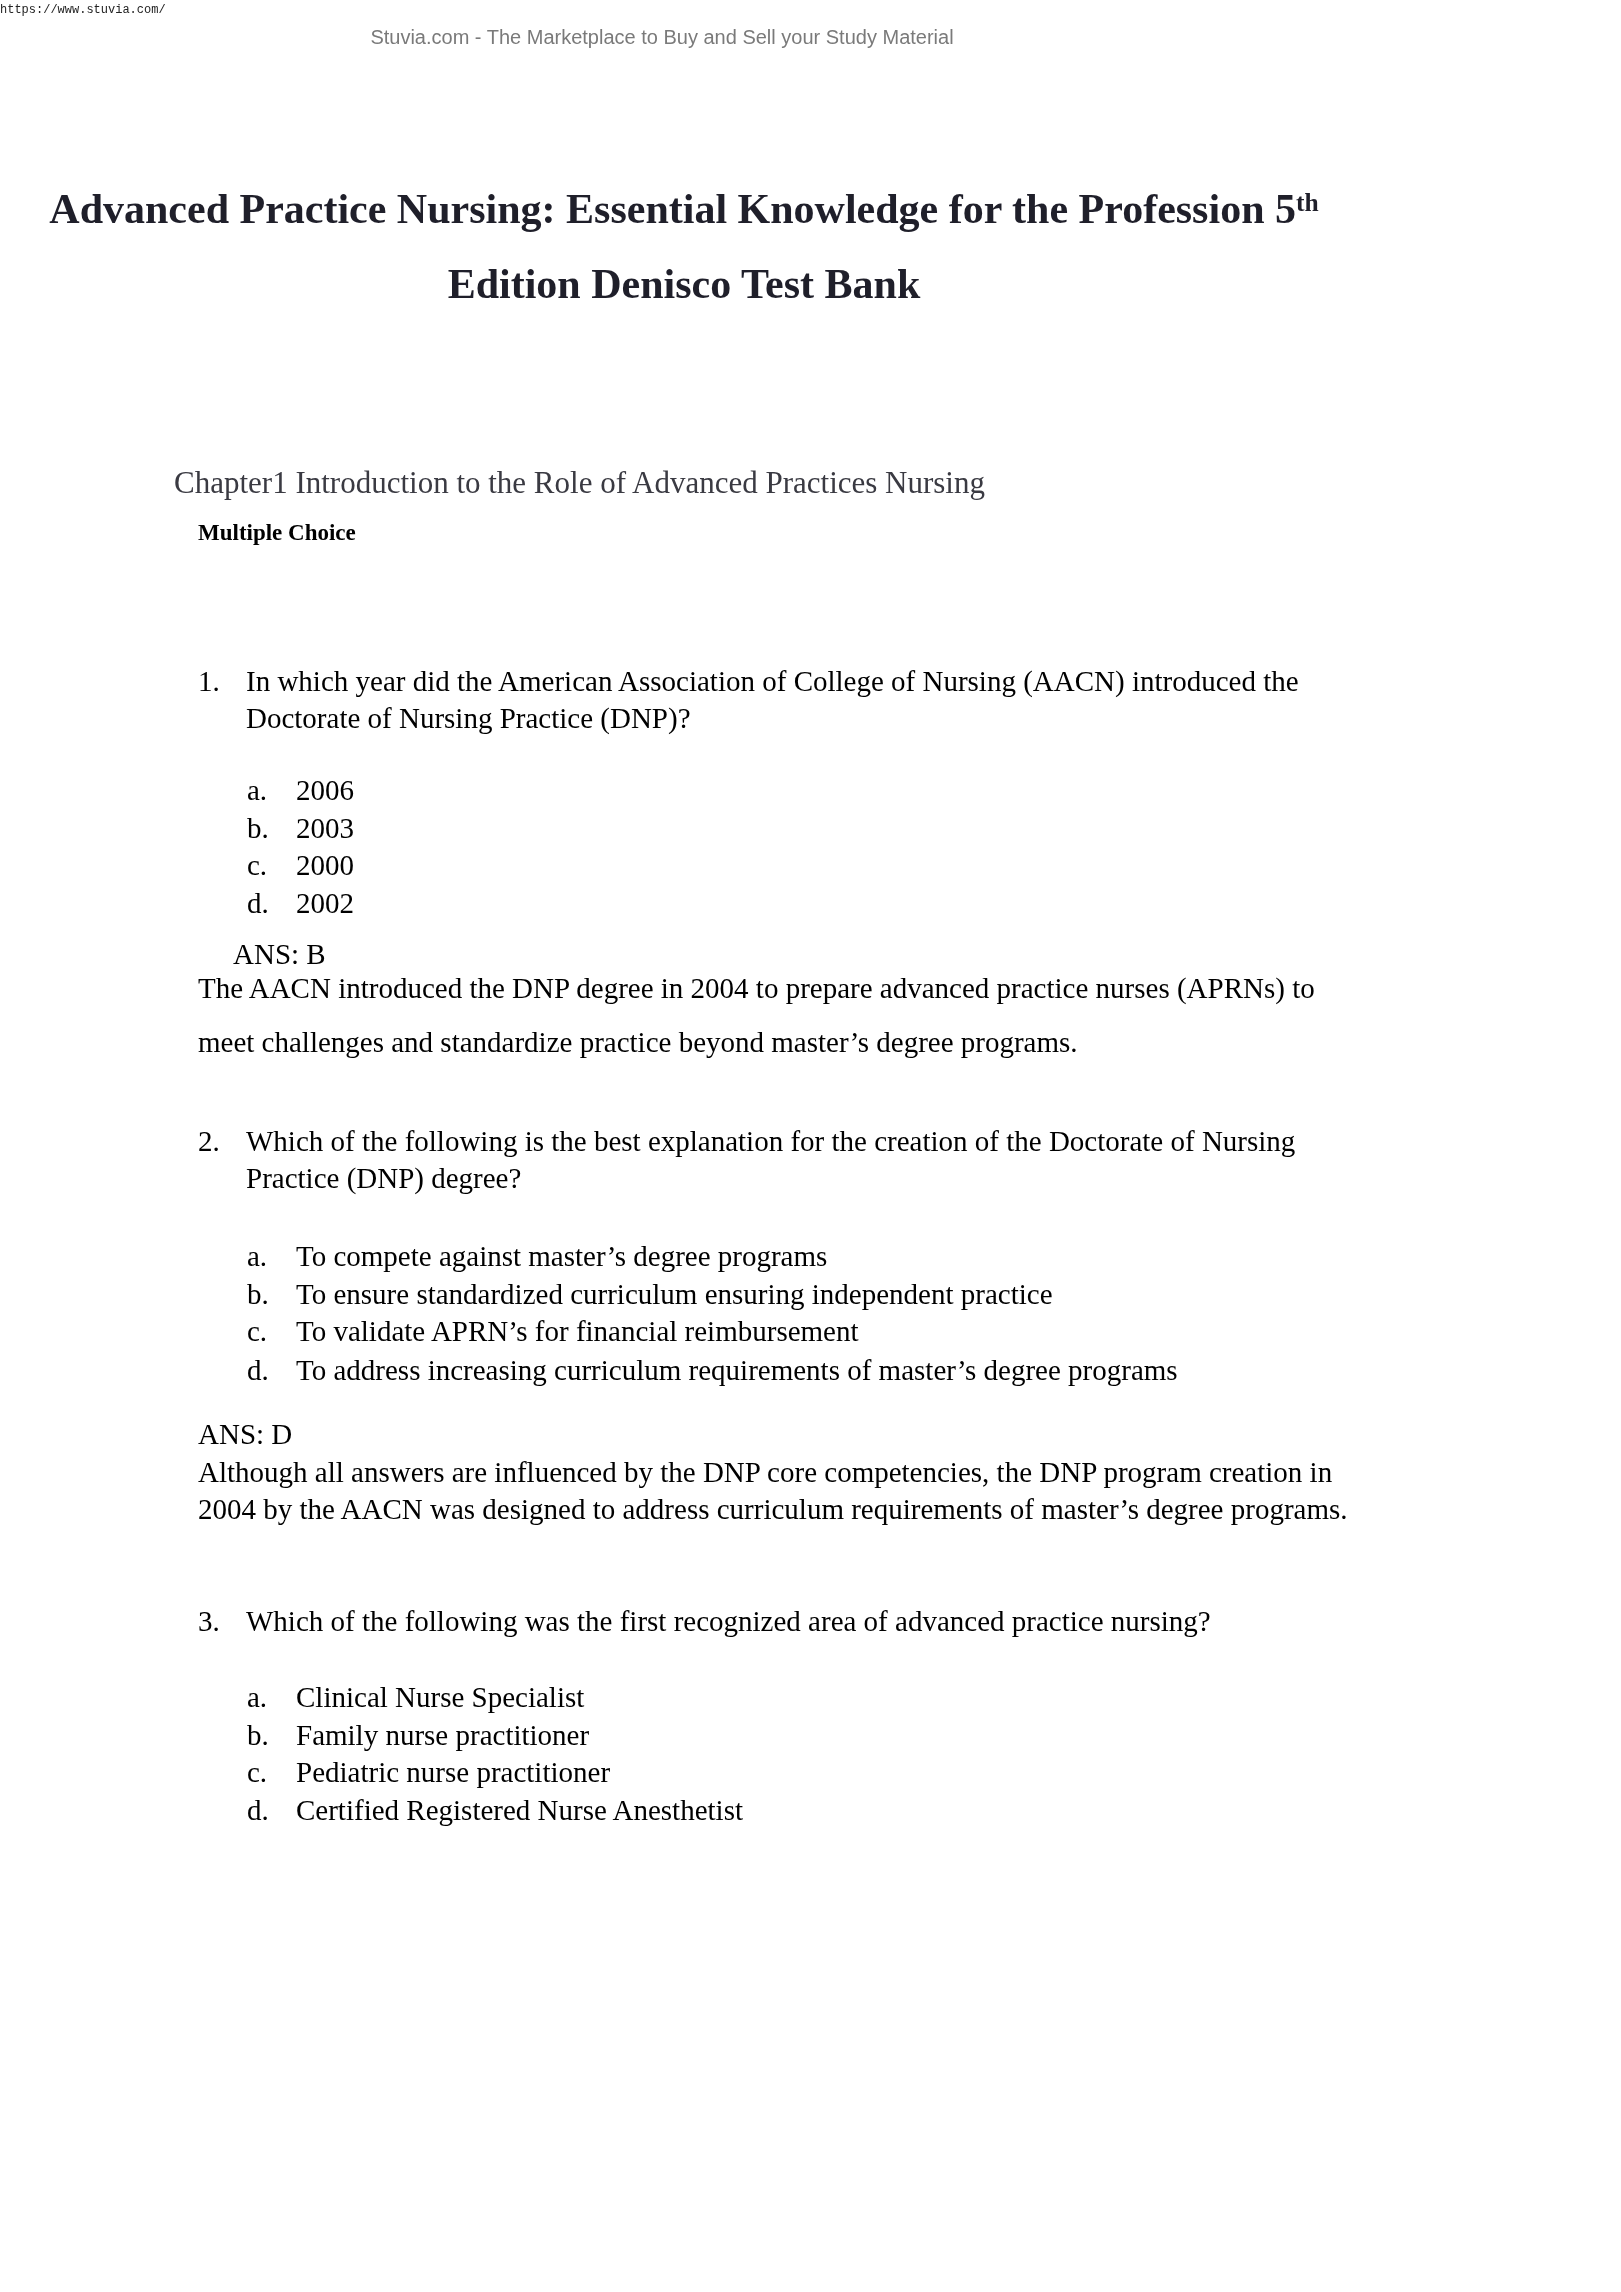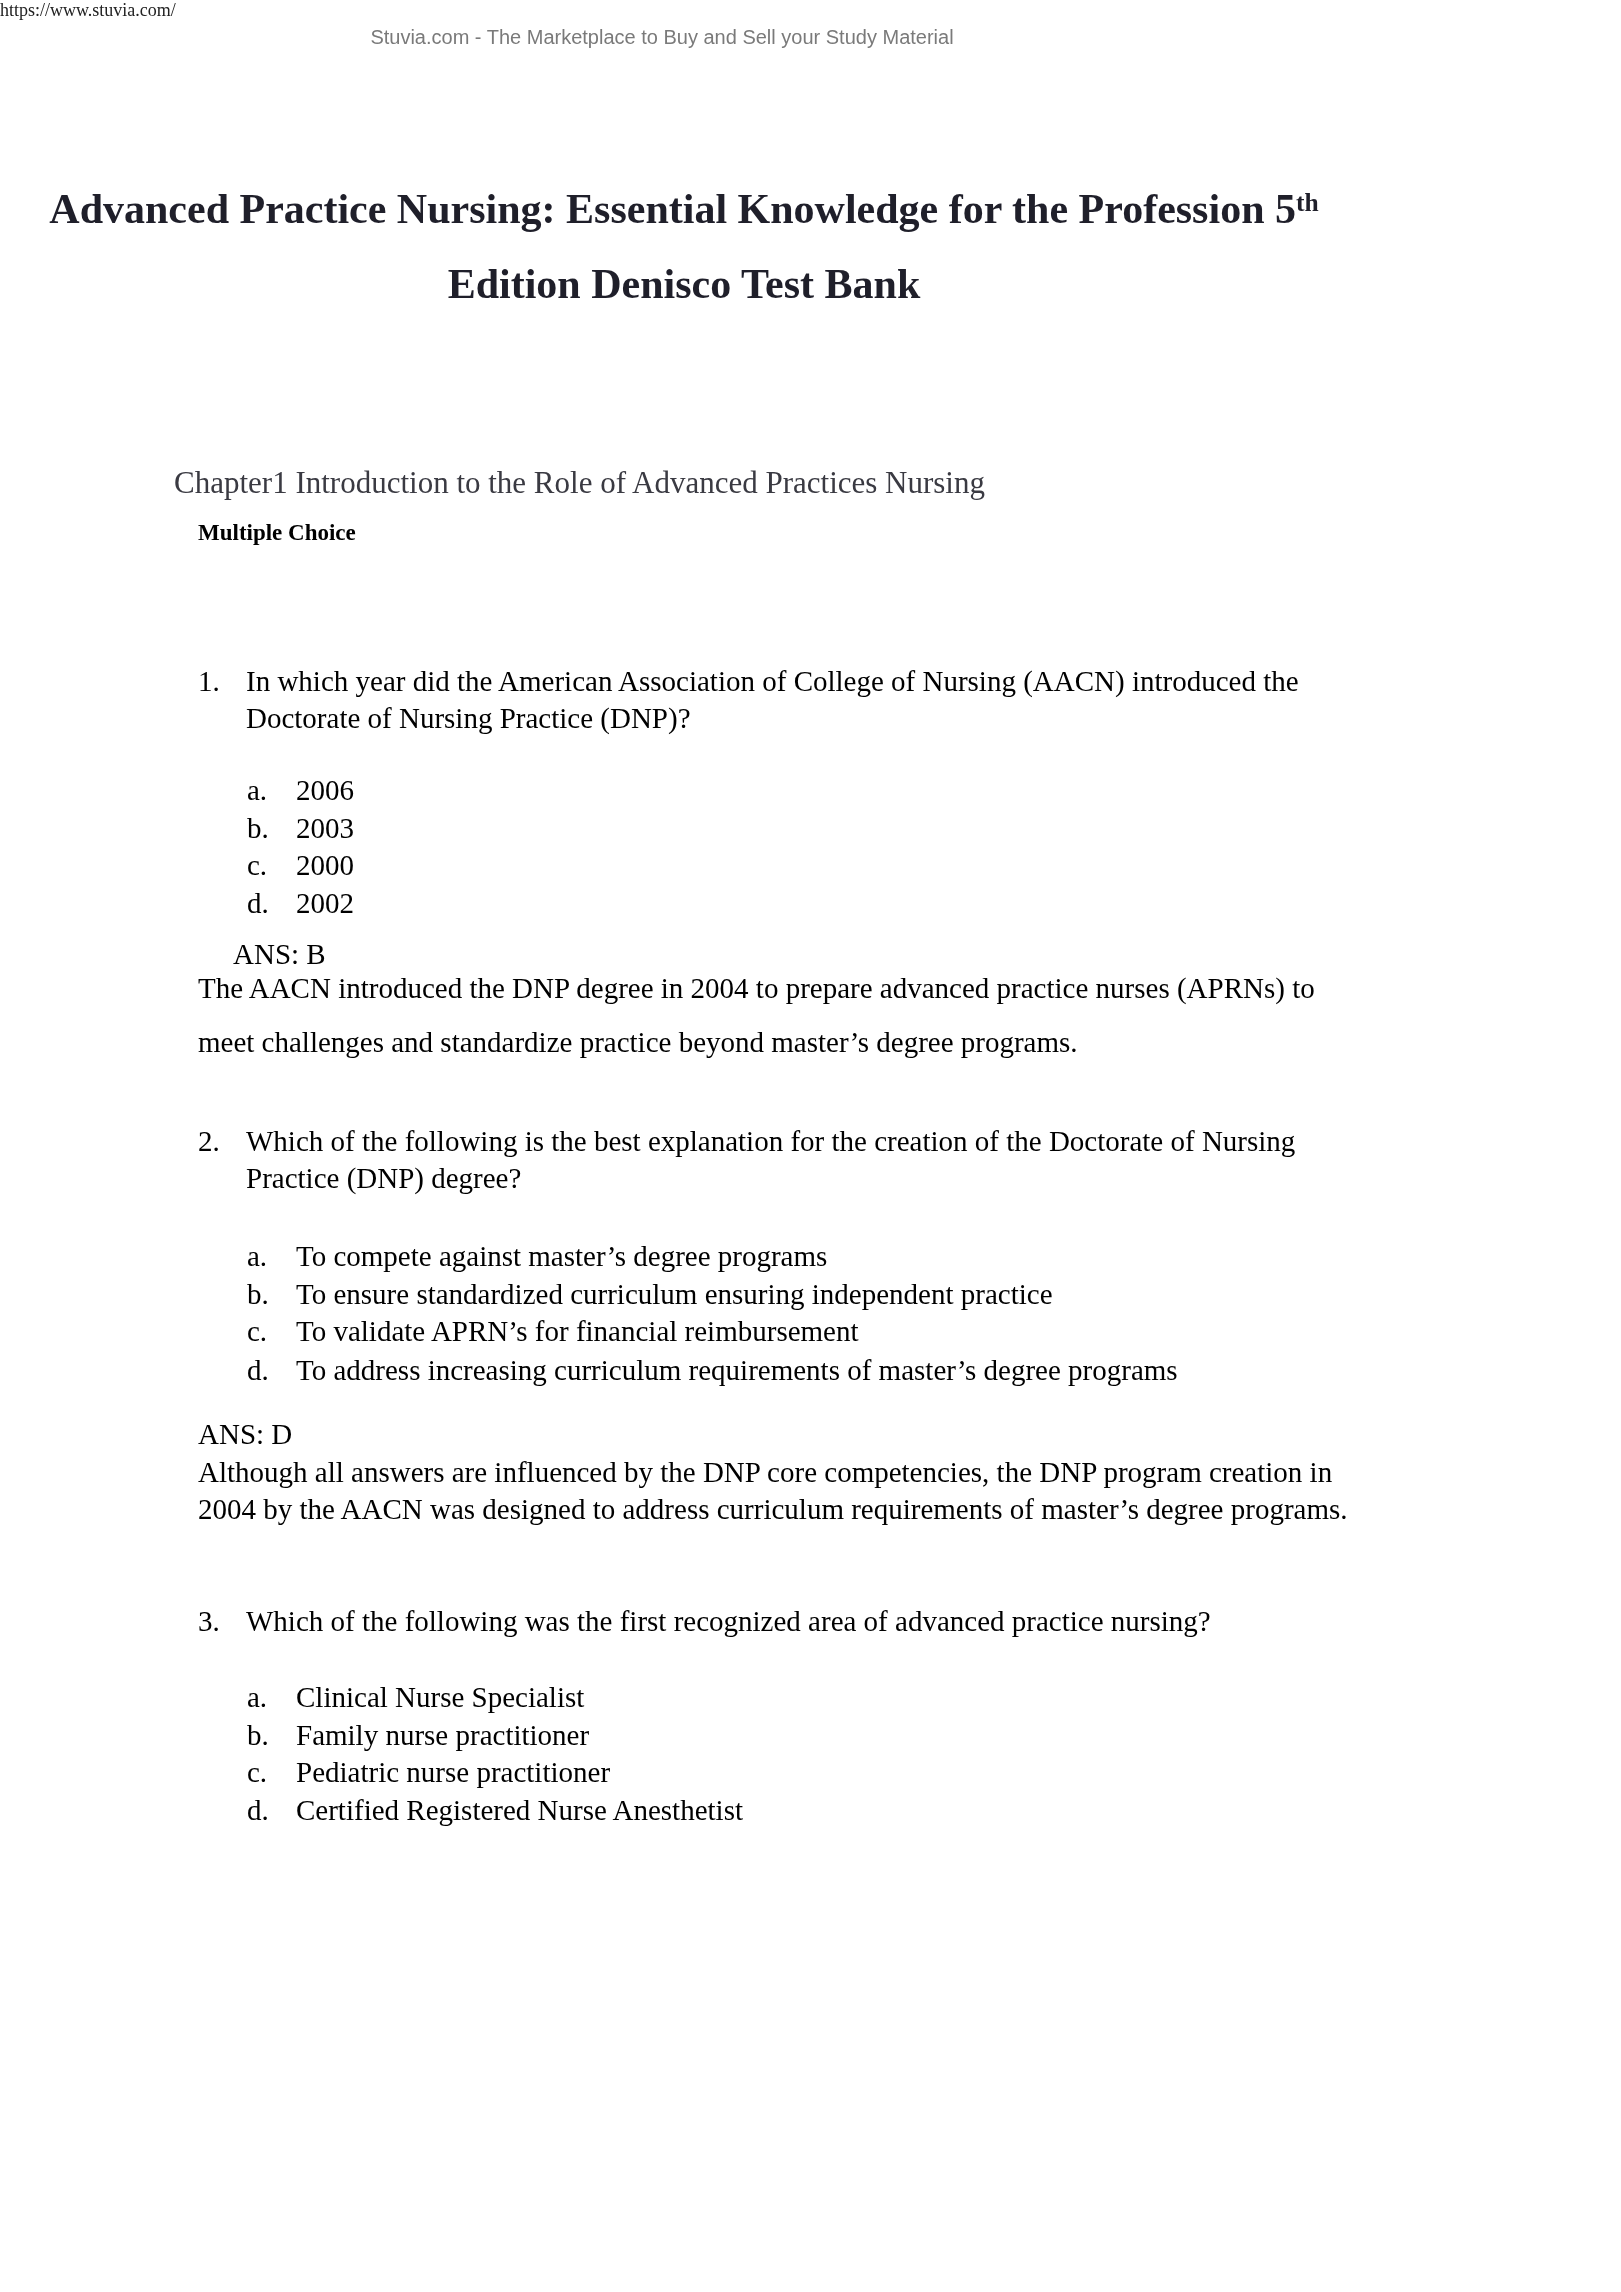--- a/index.html
+++ b/index.html
@@ -1,18 +1,18 @@
 <!DOCTYPE html>
 <html><head>
 <meta charset="utf-8">
 <style>
   html, body { margin: 0; padding: 0; background: #ffffff; }
   body { width: 1621px; height: 2293px; position: relative; overflow: hidden; }
   .abs { position: absolute; white-space: nowrap; }
-  .url { font-family: Liberation Serif, serif; font-size: 18px; line-height: 13.7px; color: #222; left: 0; top: 3.9px; }
+  .url { font-family: Liberation Mono, monospace; font-size: 12px; line-height: 13.7px; color: #222; left: 0; top: 3.9px; }
   .watermark { font-family: "Liberation Sans", "DejaVu Sans", sans-serif; font-size: 20px; line-height: 23.5px; color: #7a7a7a; left: 0; width: 1324px; text-align: center; top: 25.5px; }
   .title { font-family: "Liberation Serif", "DejaVu Serif", serif; font-weight: bold; font-size: 42px; line-height: 42px; color: #1f1f2a; left: 0; width: 1368px; text-align: center; }
   .title sup { font-size: 25.5px; vertical-align: top; position: relative; top: -5.9px; }
   .chapter { font-family: "Liberation Serif", "DejaVu Serif", serif; font-size: 31px; line-height: 31px; color: #3a3a42; left: 174px; }
   .section { font-family: "Liberation Serif", "DejaVu Serif", serif; font-weight: bold; font-size: 23px; line-height: 29px; color: #000; left: 198px; }
   .t { font-family: "Liberation Serif", "DejaVu Serif", serif; font-size: 29px; line-height: 29px; color: #000; }
   .qnum { left: 198px; }
   .qtext { left: 246px; }
   .olet { left: 247px; }
   .otext { left: 296px; }

